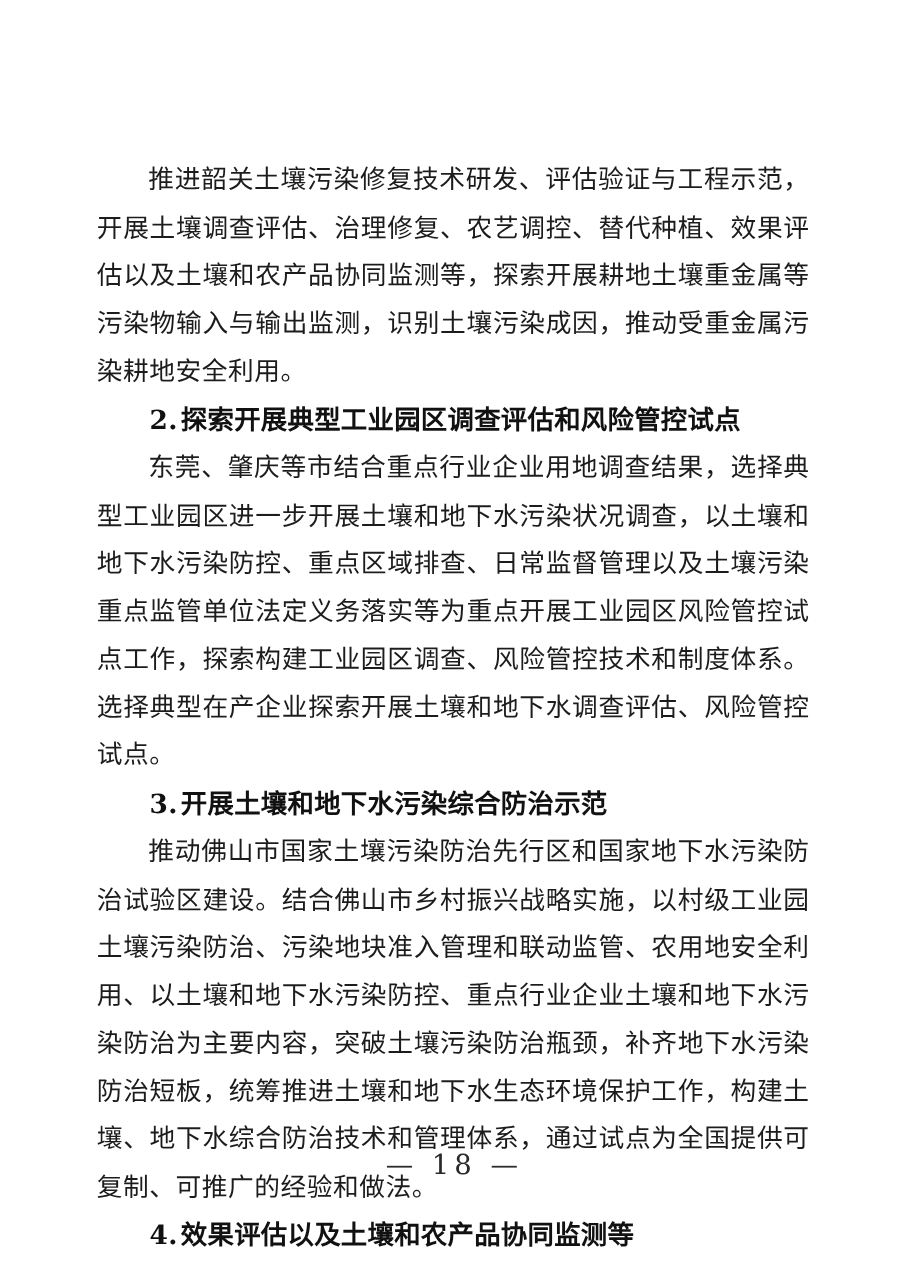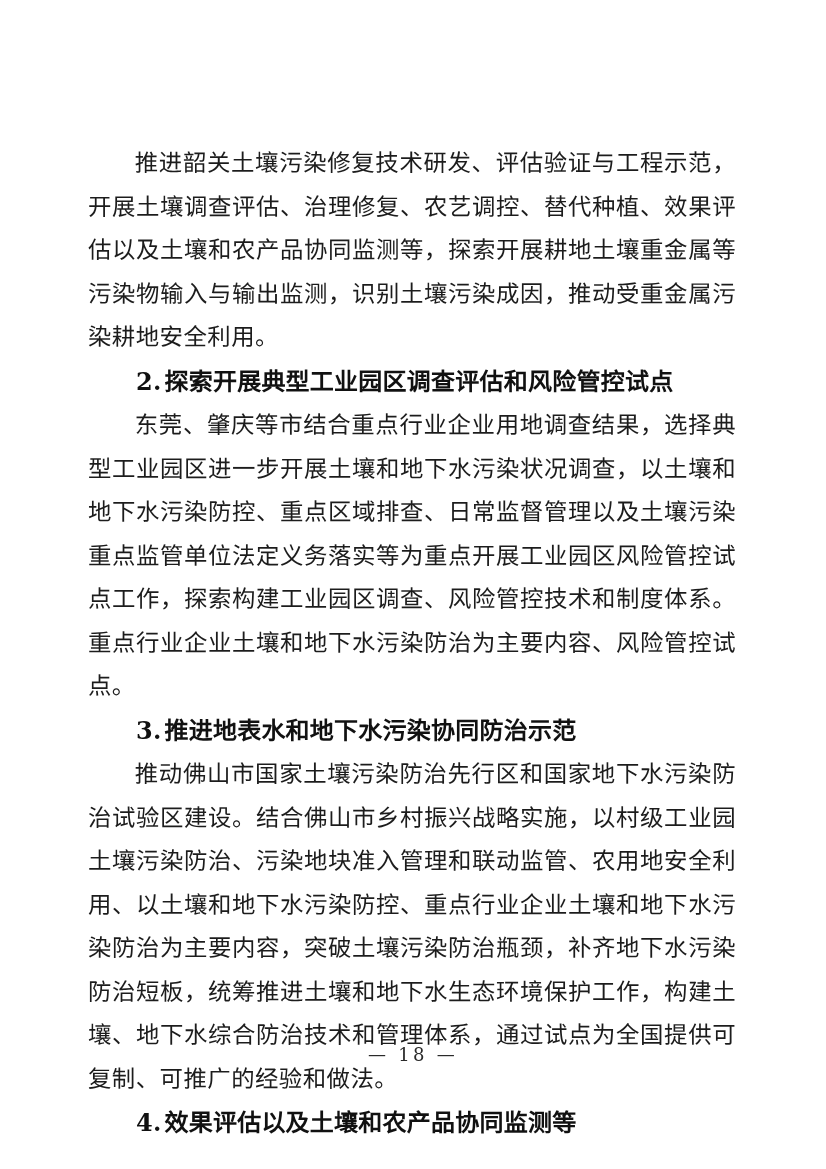--- a/index.html
+++ b/index.html
@@ -67,31 +67,31 @@
   .block + .block { margin-top: 0; }
 
   
   .footer {
     position: absolute;
     left: 0;
     right: 0;
     top: 1044px;
     text-align: center;
     font-family: "DejaVu Serif", "Liberation Serif", serif;
-    font-size: 18px;
+    font-size: 25px;
     letter-spacing: 0.18em;
     color: #2a2a2a;
   }
 </style>
 </head>
 <body>
 
 <div class="page">
   <div class="content">
       <p class="para block">推进韶关土壤污染修复技术研发、评估验证与工程示范，开展土壤调查评估、治理修复、农艺调控、替代种植、效果评估以及土壤和农产品协同监测等，探索开展耕地土壤重金属等污染物输入与输出监测，识别土壤污染成因，推动受重金属污染耕地安全利用。</p>
       <p class="heading block"><span class="hnum">2.</span><span>探索开展典型工业园区调查评估和风险管控试点</span></p>
-      <p class="para block">东莞、肇庆等市结合重点行业企业用地调查结果，选择典型工业园区进一步开展土壤和地下水污染状况调查，以土壤和地下水污染防控、重点区域排查、日常监督管理以及土壤污染重点监管单位法定义务落实等为重点开展工业园区风险管控试点工作，探索构建工业园区调查、风险管控技术和制度体系。重点行业企业土壤和地下水污染防治为主要内容、风险管控试点。</p>
-      <p class="heading block"><span class="hnum">3.</span><span>推进地表水和地下水污染协同防治示范</span></p>
+      <p class="para block">东莞、肇庆等市结合重点行业企业用地调查结果，选择典型工业园区进一步开展土壤和地下水污染状况调查，以土壤和地下水污染防控、重点区域排查、日常监督管理以及土壤污染重点监管单位法定义务落实等为重点开展工业园区风险管控试点工作，探索构建工业园区调查、风险管控技术和制度体系。选择典型在产企业探索开展土壤和地下水调查评估、风险管控试点。</p>
+      <p class="heading block"><span class="hnum">3.</span><span>开展土壤和地下水污染综合防治示范</span></p>
       <p class="para block">推动佛山市国家土壤污染防治先行区和国家地下水污染防治试验区建设。结合佛山市乡村振兴战略实施，以村级工业园土壤污染防治、污染地块准入管理和联动监管、农用地安全利用、以土壤和地下水污染防控、重点行业企业土壤和地下水污染防治为主要内容，突破土壤污染防治瓶颈，补齐地下水污染防治短板，统筹推进土壤和地下水生态环境保护工作，构建土壤、地下水综合防治技术和管理体系，通过试点为全国提供可复制、可推广的经验和做法。</p>
       <p class="heading block"><span class="hnum">4.</span><span>效果评估以及土壤和农产品协同监测等</span></p>
     </div>
   <div class="footer">— 18 —</div>
 </div>
 
 </body></html>

